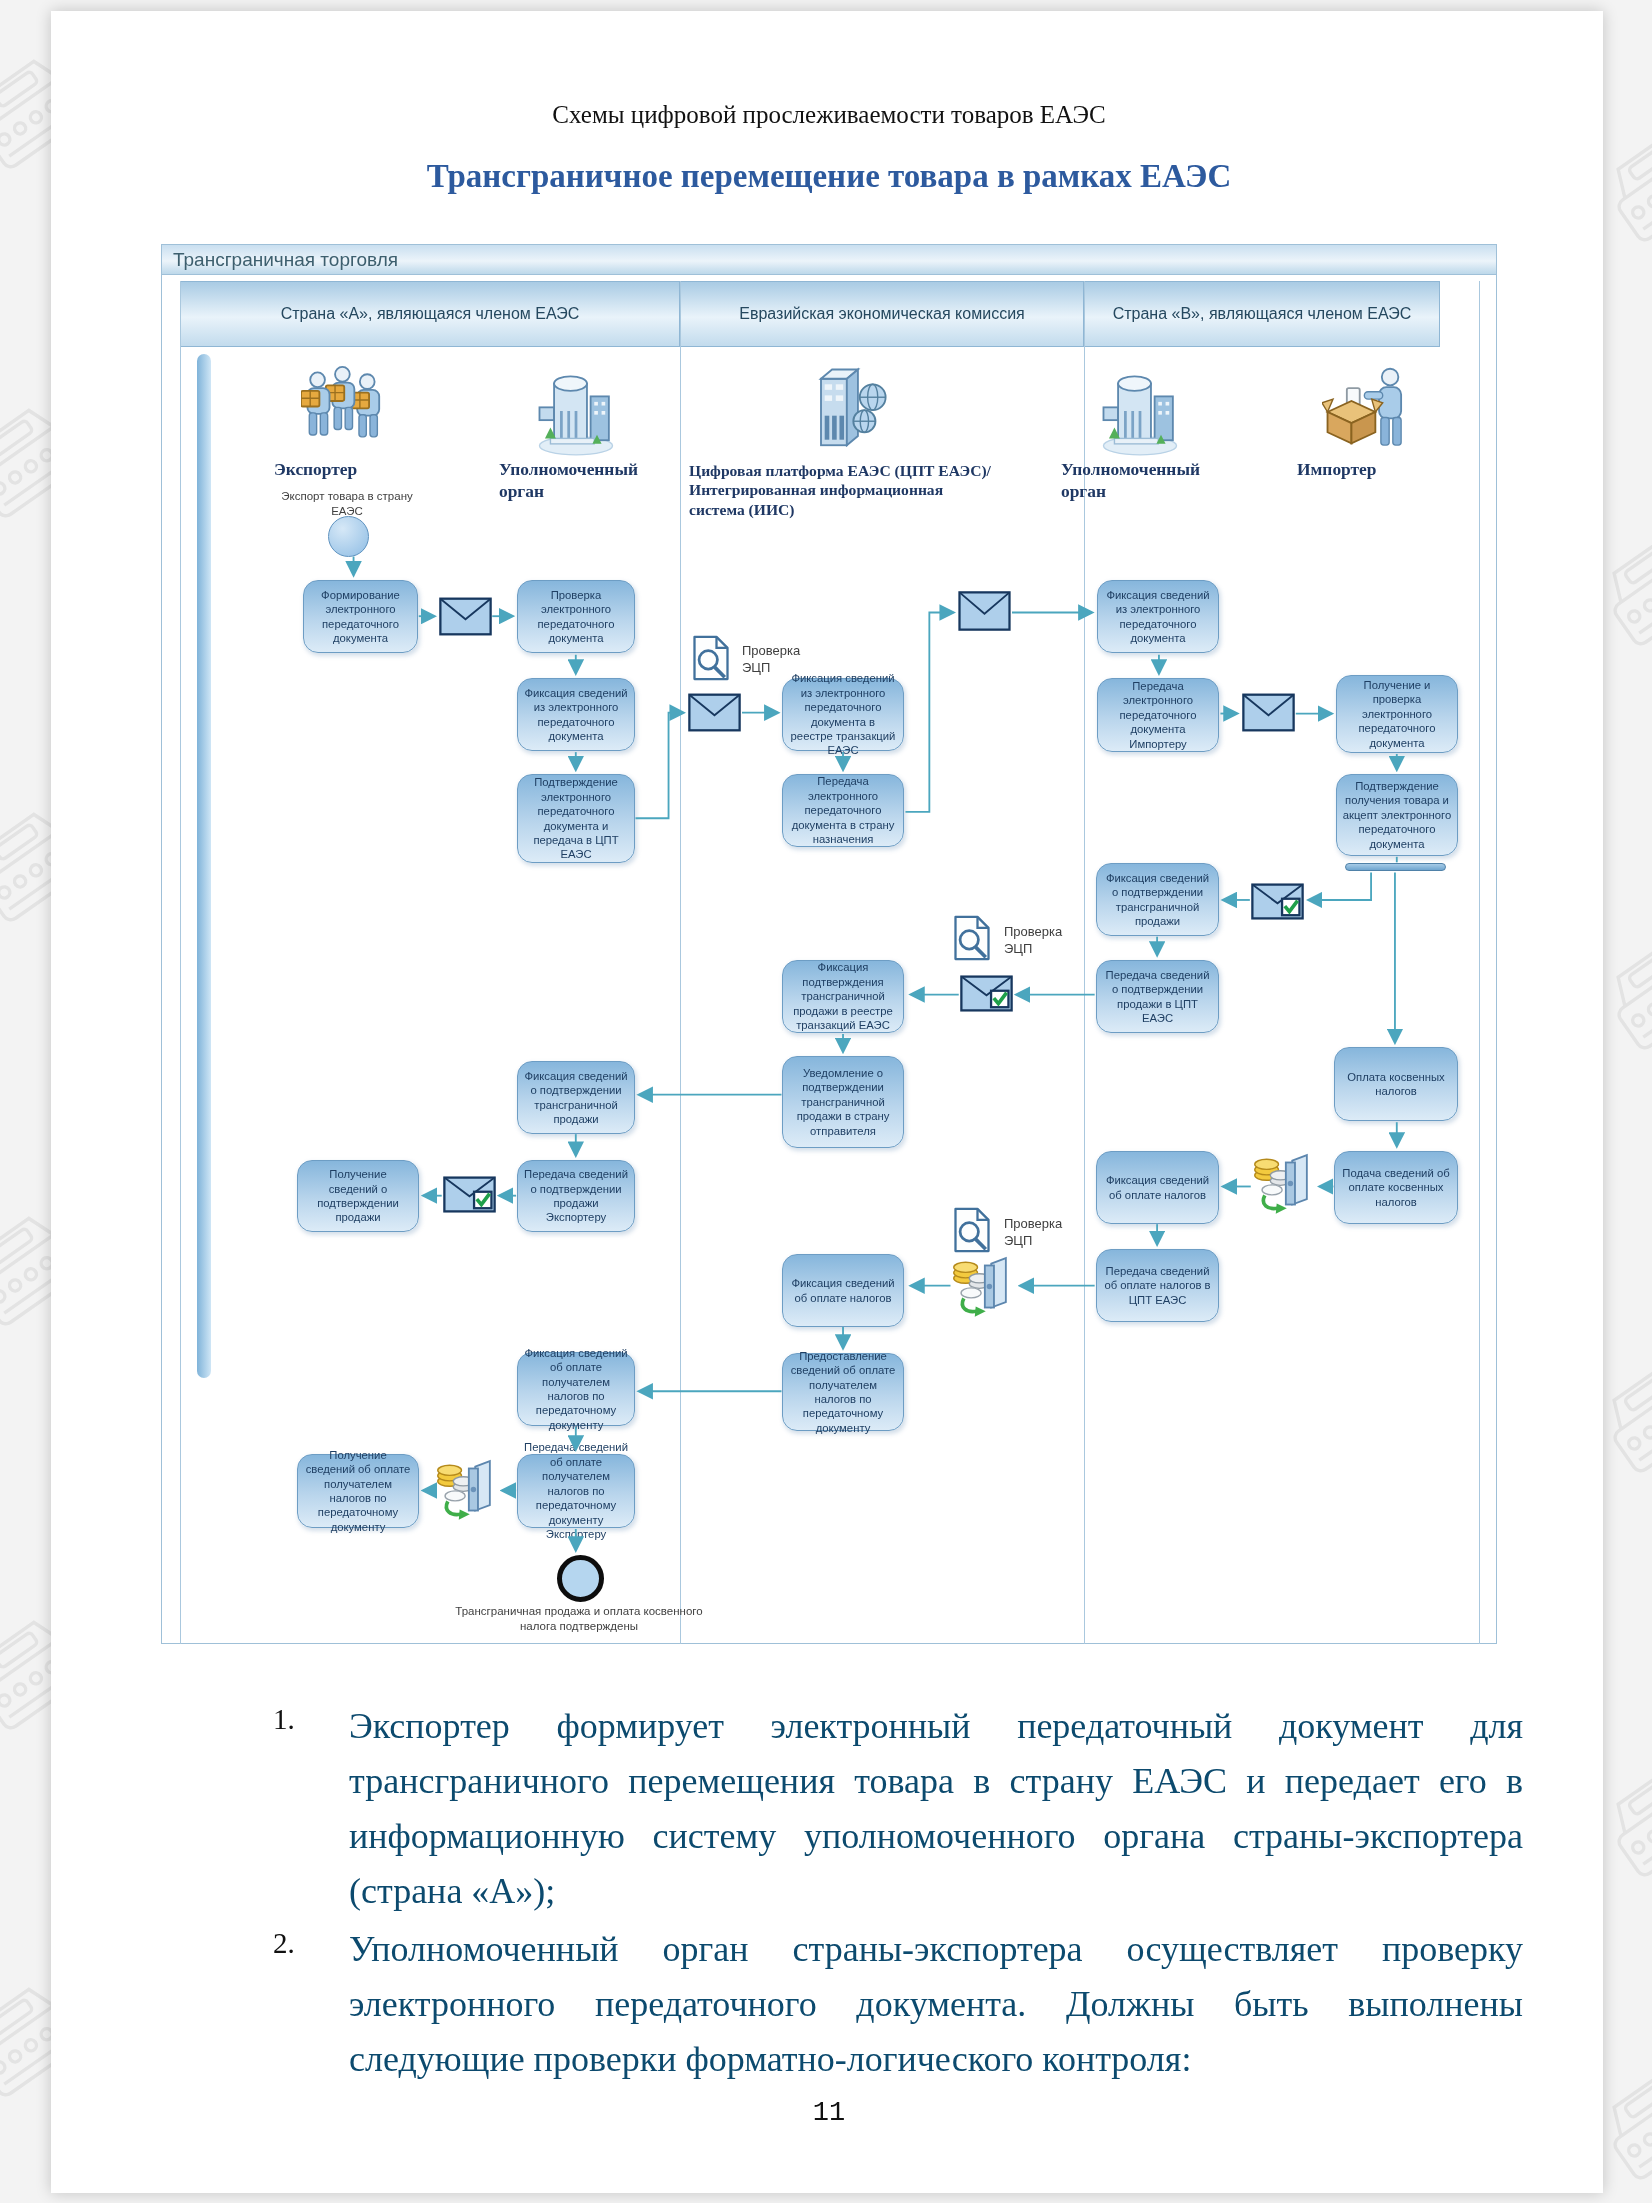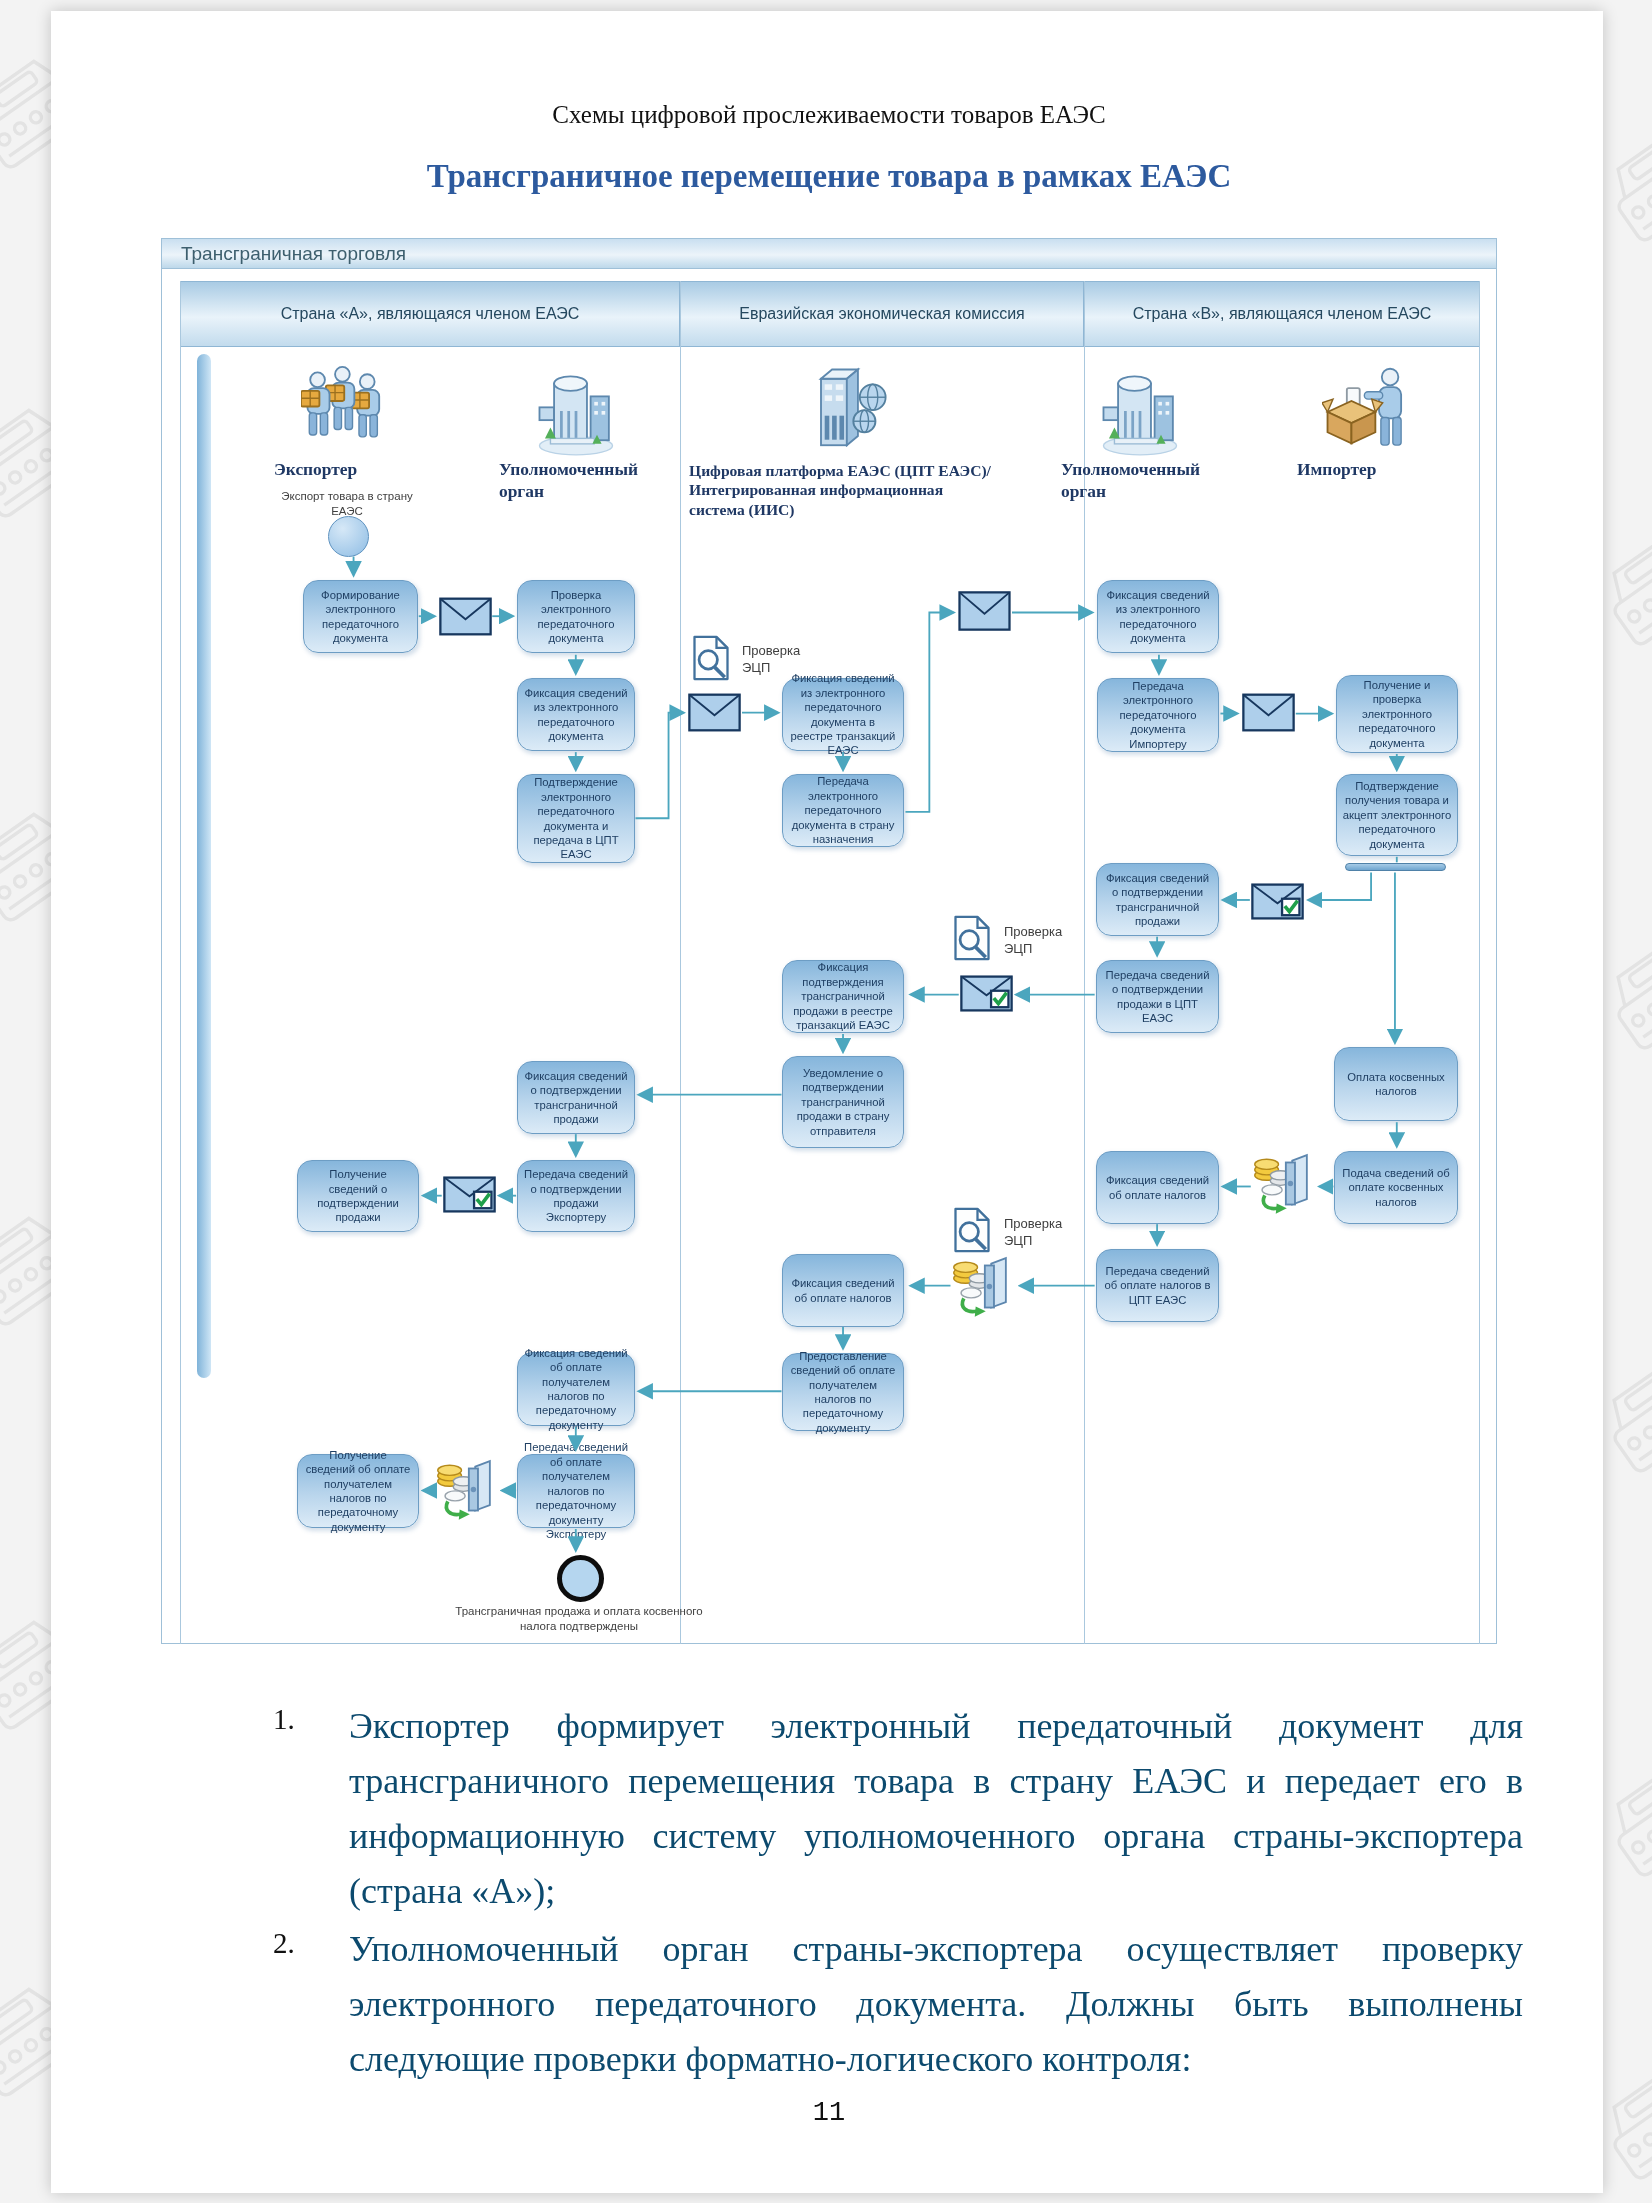--- a/index.html
+++ b/index.html
@@ -9,23 +9,23 @@
   .doodle{position:absolute;opacity:.75;}
   .page{position:absolute;left:51px;top:11px;width:1552px;height:2182px;background:#ffffff;
         box-shadow:0 0 14.7px rgba(0,0,0,.20);}
   .doc-header{position:absolute;left:161px;top:101px;width:1336px;text-align:center;
         font-family:"Liberation Serif",serif;font-size:25px;color:#111;}
   .doc-title{position:absolute;left:161px;top:158px;width:1336px;text-align:center;margin:0;
         font-family:"Liberation Serif",serif;font-size:33px;font-weight:bold;color:#2d5a9e;}
   
   .pool{position:absolute;left:161px;top:246px;width:1336px;height:1398px;background:#fff;
         border:0.9px solid #9fc0d8;box-sizing:border-box;}
-  .pool-title{position:absolute;left:161px;top:238px;width:1336px;height:31px;box-sizing:border-box;
+  .pool-title{position:absolute;left:161px;top:244px;width:1336px;height:31px;box-sizing:border-box;
         background:linear-gradient(180deg,#c9dff0 0%,#ecf4fa 55%,#bdd8ea 100%);
-        border:0.9px solid #9fc0d8;color:#3d5f6e;font-size:19px;line-height:29px;padding-left:19px;}
+        border:0.9px solid #9fc0d8;color:#3d5f6e;font-size:19px;line-height:29px;padding-left:11px;}
   .lane-hdr{position:absolute;top:281px;height:66px;box-sizing:border-box;
         background:linear-gradient(180deg,#a9cbe4 0%,#e9f3fa 55%,#c2dbed 100%);
         border:0.9px solid #8fb6d4;color:#25485f;font-size:16px;
         display:flex;align-items:center;justify-content:center;text-align:center;}
   .vline{position:absolute;top:281px;height:1363px;width:0.9px;background:#aac8de;}
   .lstrip{position:absolute;left:197px;top:354px;width:13.8px;height:1024px;border-radius:7.3px;
         background:linear-gradient(90deg,#7fb3d9,#cfe6f6);}
   
   .node{position:absolute;box-sizing:border-box;border-radius:15px;border:0.9px solid #6d9dc4;
         background:linear-gradient(180deg,#86b6dc 0%,#b9d5ec 55%,#dcebf7 100%);
@@ -204,21 +204,21 @@
 
   <div class="page"></div>
 
   <div class="doc-header">Схемы цифровой прослеживаемости товаров ЕАЭС</div>
   <h1 class="doc-title">Трансграничное перемещение товара в рамках ЕАЭС</h1>
 
   <div class="pool"></div>
   <div class="pool-title">Трансграничная торговля</div>
   <div class="lane-hdr" style="left:180px;width:500px">Страна «А», являющаяся членом ЕАЭС</div>
   <div class="lane-hdr" style="left:680px;width:404px">Евразийская экономическая комиссия</div>
-  <div class="lane-hdr" style="left:1084px;width:396px">Страна «В», являющаяся членом ЕАЭС</div>
+  <div class="lane-hdr" style="left:1084px;width:356px">Страна «В», являющаяся членом ЕАЭС</div>
   <div class="vline" style="left:180px"></div>
   <div class="vline" style="left:680px"></div>
   <div class="vline" style="left:1084px"></div>
   <div class="vline" style="left:1479px"></div>
   <div class="lstrip"></div>
 
   <svg class="icon" style="left:301px;top:365px" width="92" height="94" viewBox="0 0 100 102">
     <g transform="translate(54,8)">
         <circle cx="18" cy="10" r="8" fill="#e9f1f8" stroke="#5d88ae" stroke-width="2"></circle>
         <rect x="7" y="19" width="24" height="28" rx="7" fill="#a9cce9" stroke="#5d88ae" stroke-width="2"></rect>

